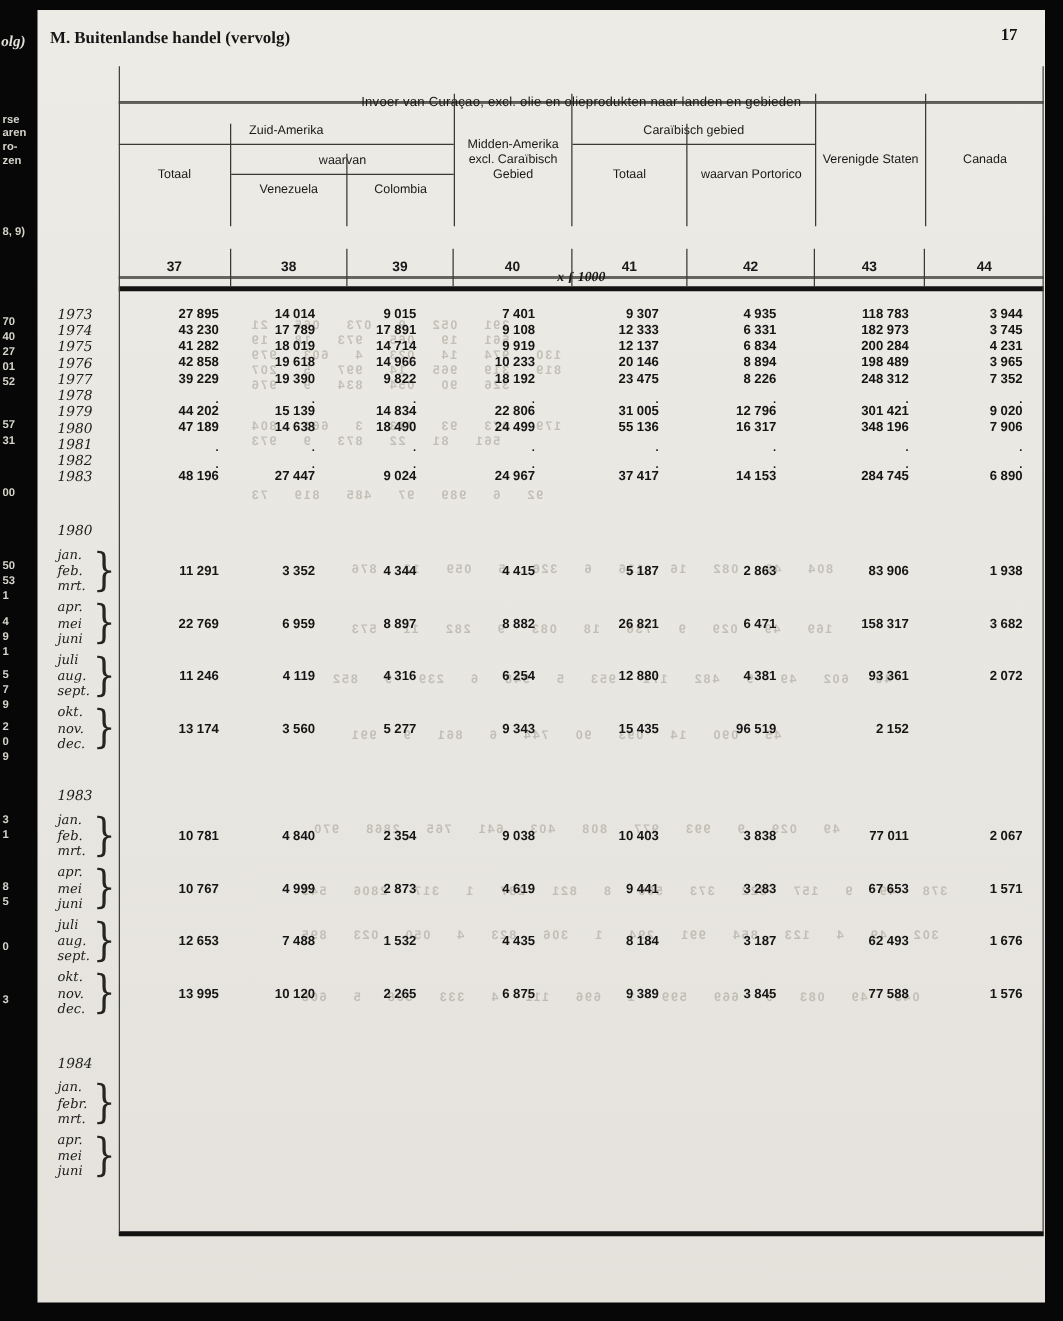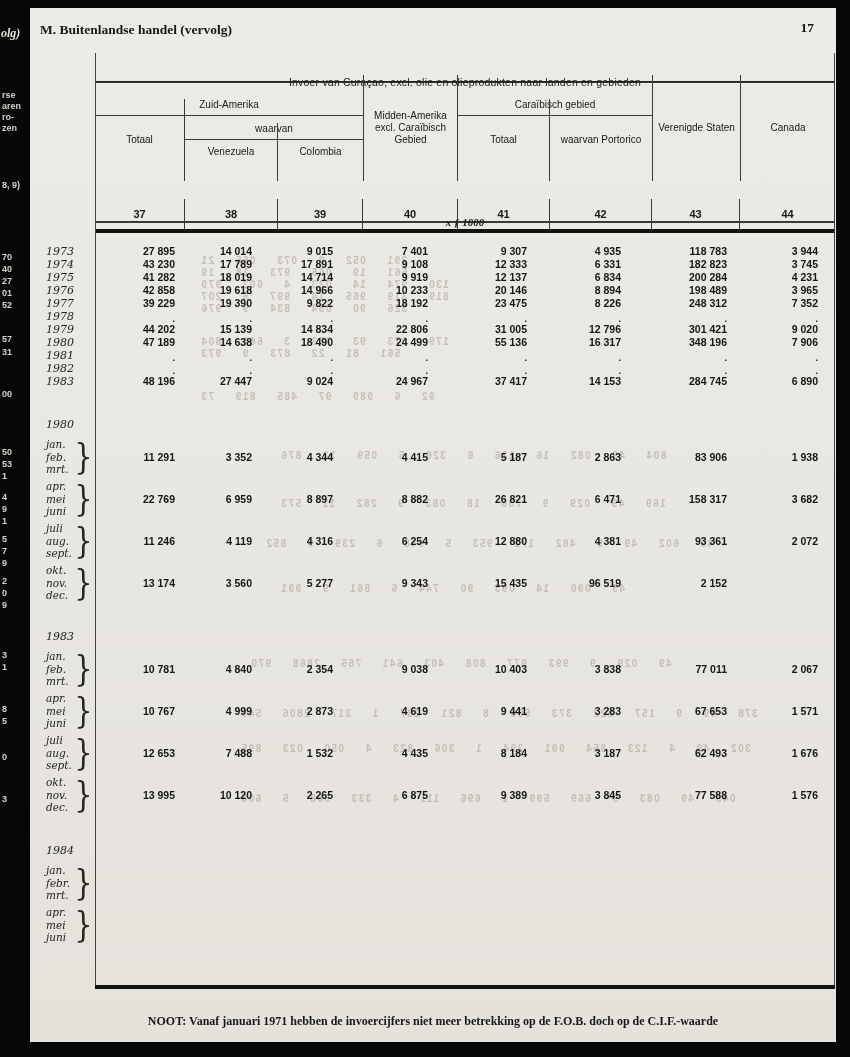--- a/index.html
+++ b/index.html
@@ -175,21 +175,21 @@
           <div class="dcell">3 944</div>
         </div>
         <div class="grid9 drow">
           <div class="ylab">1974</div>
           <div class="dcell">43 230</div>
           <div class="dcell">17 789</div>
           <div class="dcell">17 891</div>
           <div class="dcell">9 108</div>
           <div class="dcell">12 333</div>
           <div class="dcell">6 331</div>
-          <div class="dcell">182 823</div>
+          <div class="dcell">182 973</div>
           <div class="dcell">3 745</div>
         </div>
         <div class="grid9 drow">
           <div class="ylab">1975</div>
           <div class="dcell">41 282</div>
           <div class="dcell">18 019</div>
           <div class="dcell">14 714</div>
           <div class="dcell">9 919</div>
           <div class="dcell">12 137</div>
           <div class="dcell">6 834</div>
@@ -475,17 +475,13 @@
           <div class="dcell"></div>
           <div class="dcell"></div>
         </div>
       </div>
 
     <div class="vline left"></div>
     <div class="vline right"></div>
     <div class="botrule"></div>
   </div>
 
-  <div class="footnote">
-    <span>NOOT:</span>
-    <span>Vanaf januari 1971 hebben de invoercijfers niet meer betrekking op de F.O.B. doch op de C.I.F.-waarde</span>
-  </div>
 </div>
 
 </body></html>

